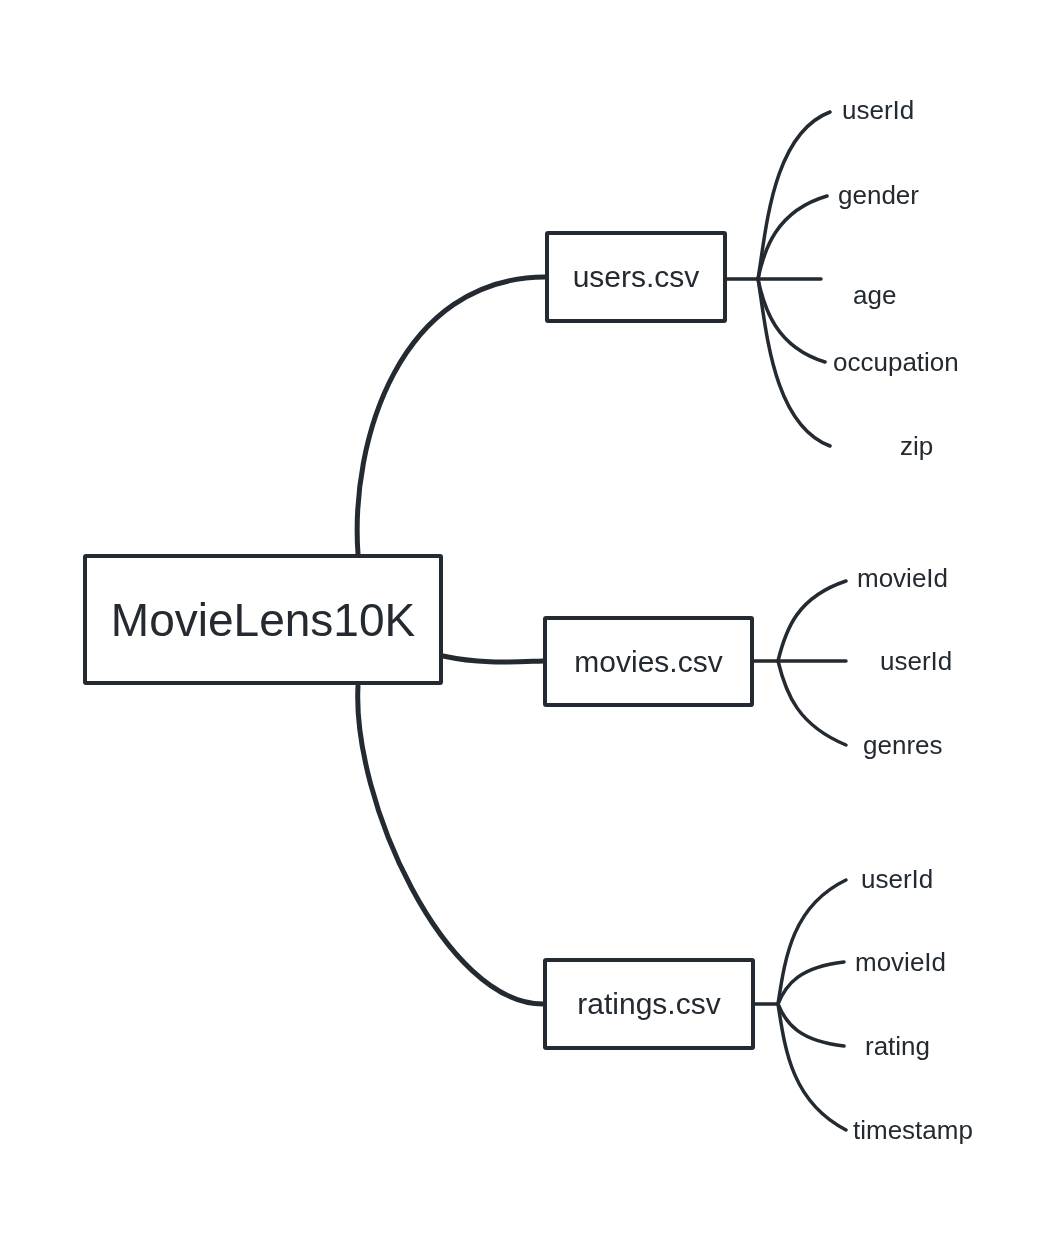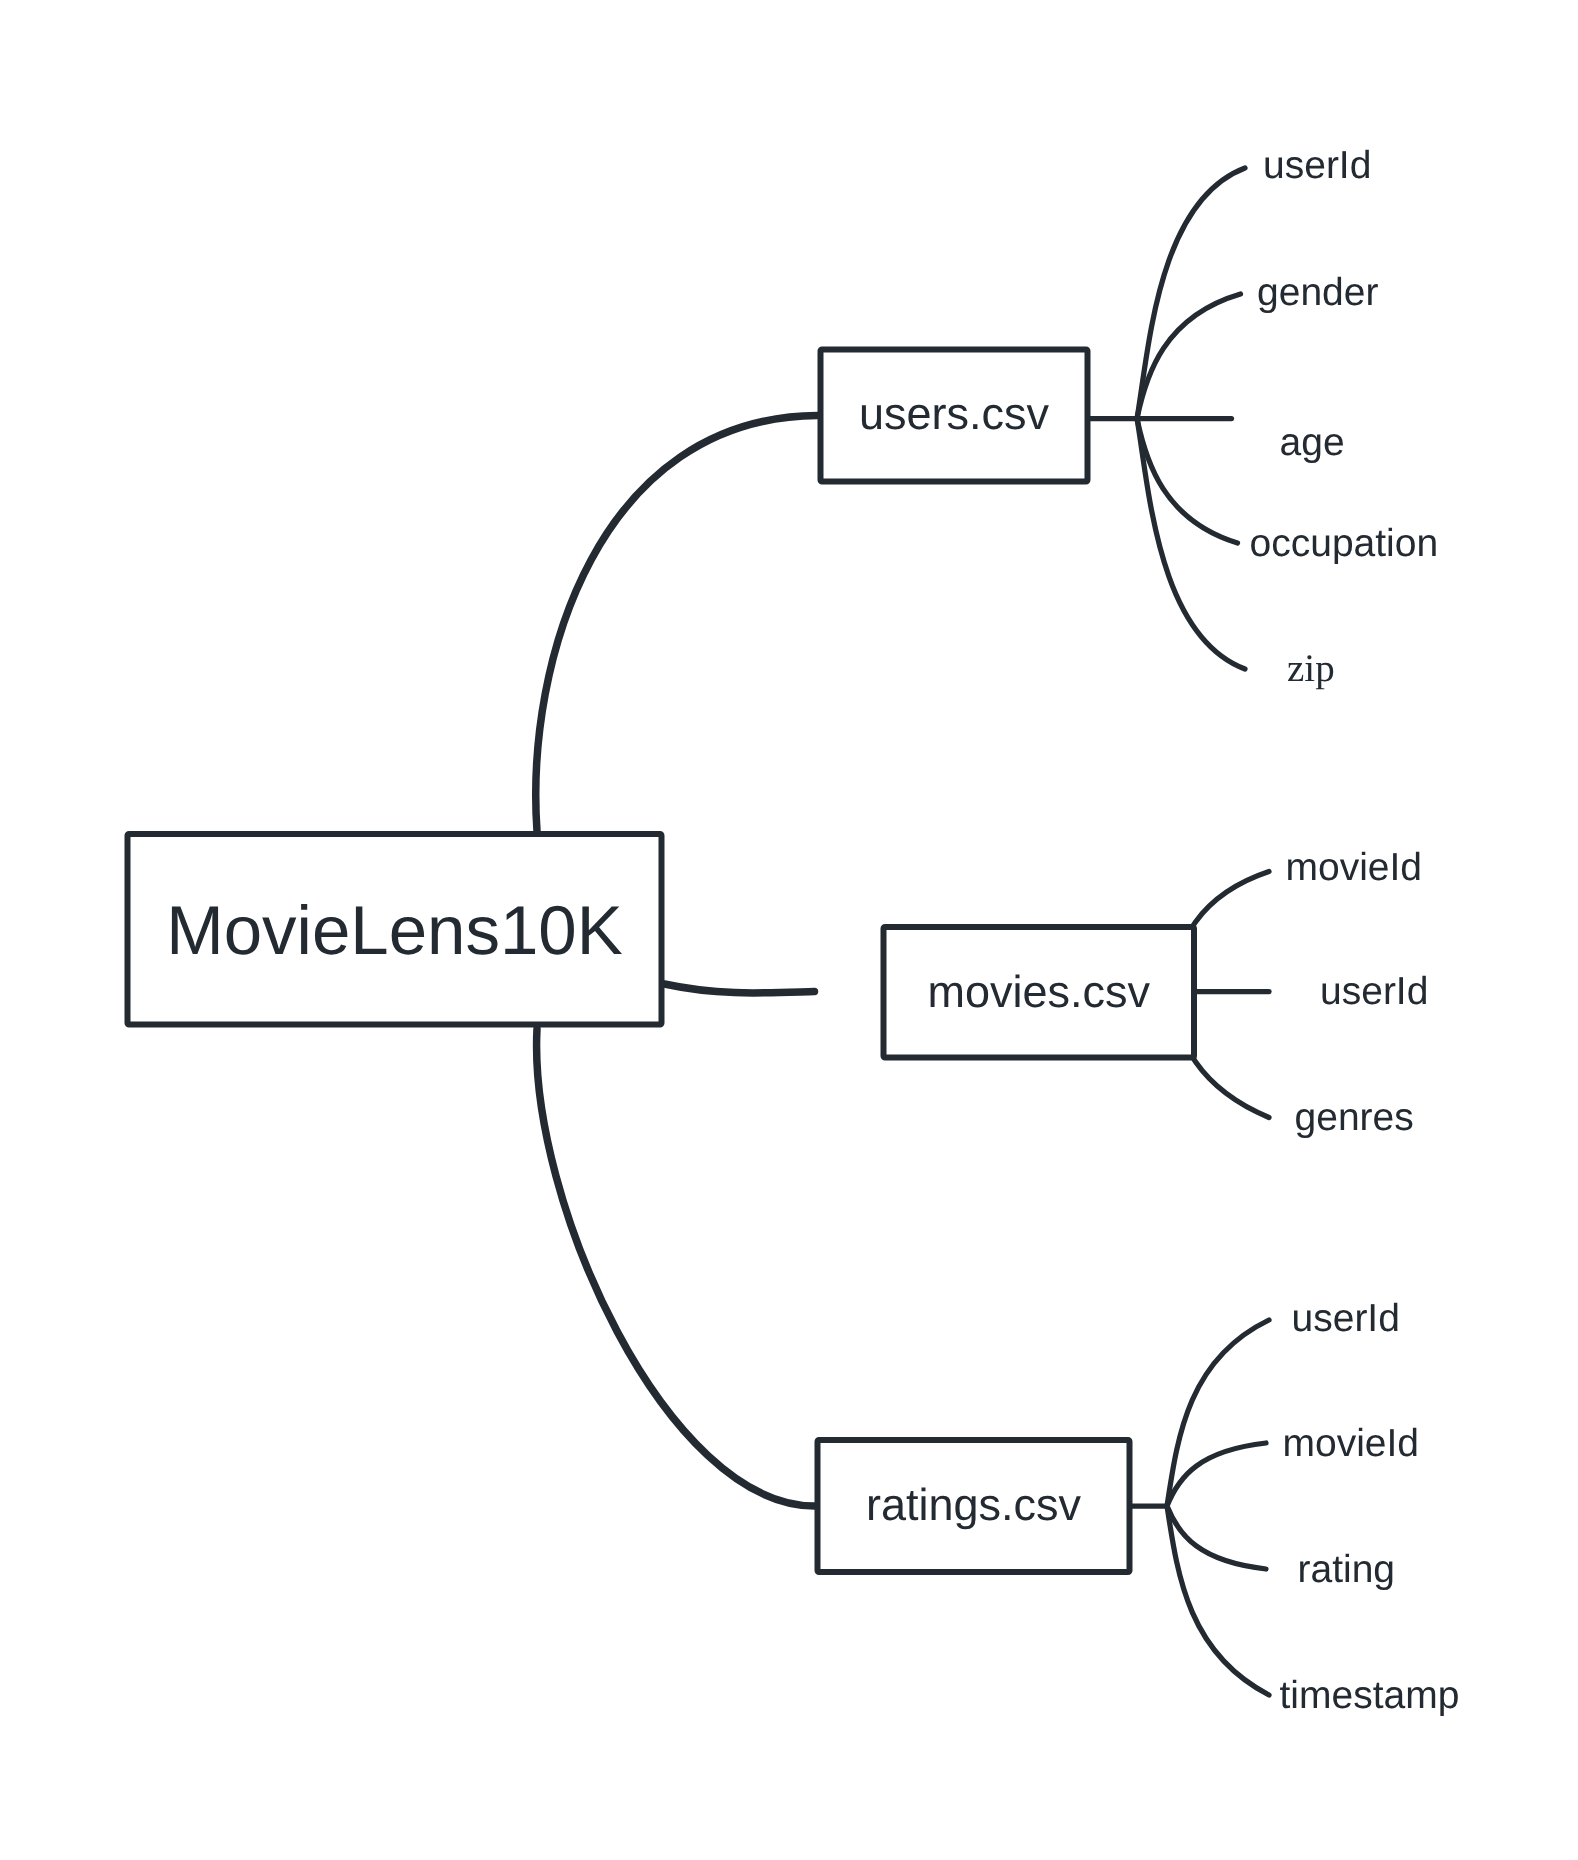--- a/index.html
+++ b/index.html
@@ -49,21 +49,20 @@
   }
   .node-users {
     left: 545px; top: 231px;
     width: 182px; height: 92px;
     font-size: 30px;
   }
   .node-movies {
     left: 543px; top: 616px;
     width: 211px; height: 91px;
     font-size: 30px;
-    margin-left: 44px;
   }
   .node-ratings {
     left: 543px; top: 958px;
     width: 212px; height: 92px;
     font-size: 30px;
   }
   .leaf-label {
     position: absolute;
     transform: translateY(-50%);
     font-size: 26px;
@@ -112,21 +111,21 @@
 </div>
 
 <div class="node node-ratings">
   <span>ratings.csv</span>
 </div>
 
 <span class="leaf-label" style="left:842px; top:110px;">userId</span>
 <span class="leaf-label" style="left:838px; top:195px;">gender</span>
 <span class="leaf-label" style="left:853px; top:295px;">age</span>
 <span class="leaf-label" style="left:833px; top:362px;">occupation</span>
-<span class="leaf-label" style="left:858px; top:446px;font-family:Liberation Serif, serif;">zip</span>
+<span class="leaf-label" style="left:900px; top:446px;">zip</span>
 
 <span class="leaf-label" style="left:857px; top:578px;">movieId</span>
 <span class="leaf-label" style="left:880px; top:661px;">userId</span>
 <span class="leaf-label" style="left:863px; top:745px;">genres</span>
 
 <span class="leaf-label" style="left:861px; top:879px;">userId</span>
 <span class="leaf-label" style="left:855px; top:962px;">movieId</span>
 <span class="leaf-label" style="left:865px; top:1046px;">rating</span>
 <span class="leaf-label" style="left:853px; top:1130px;">timestamp</span>
 

